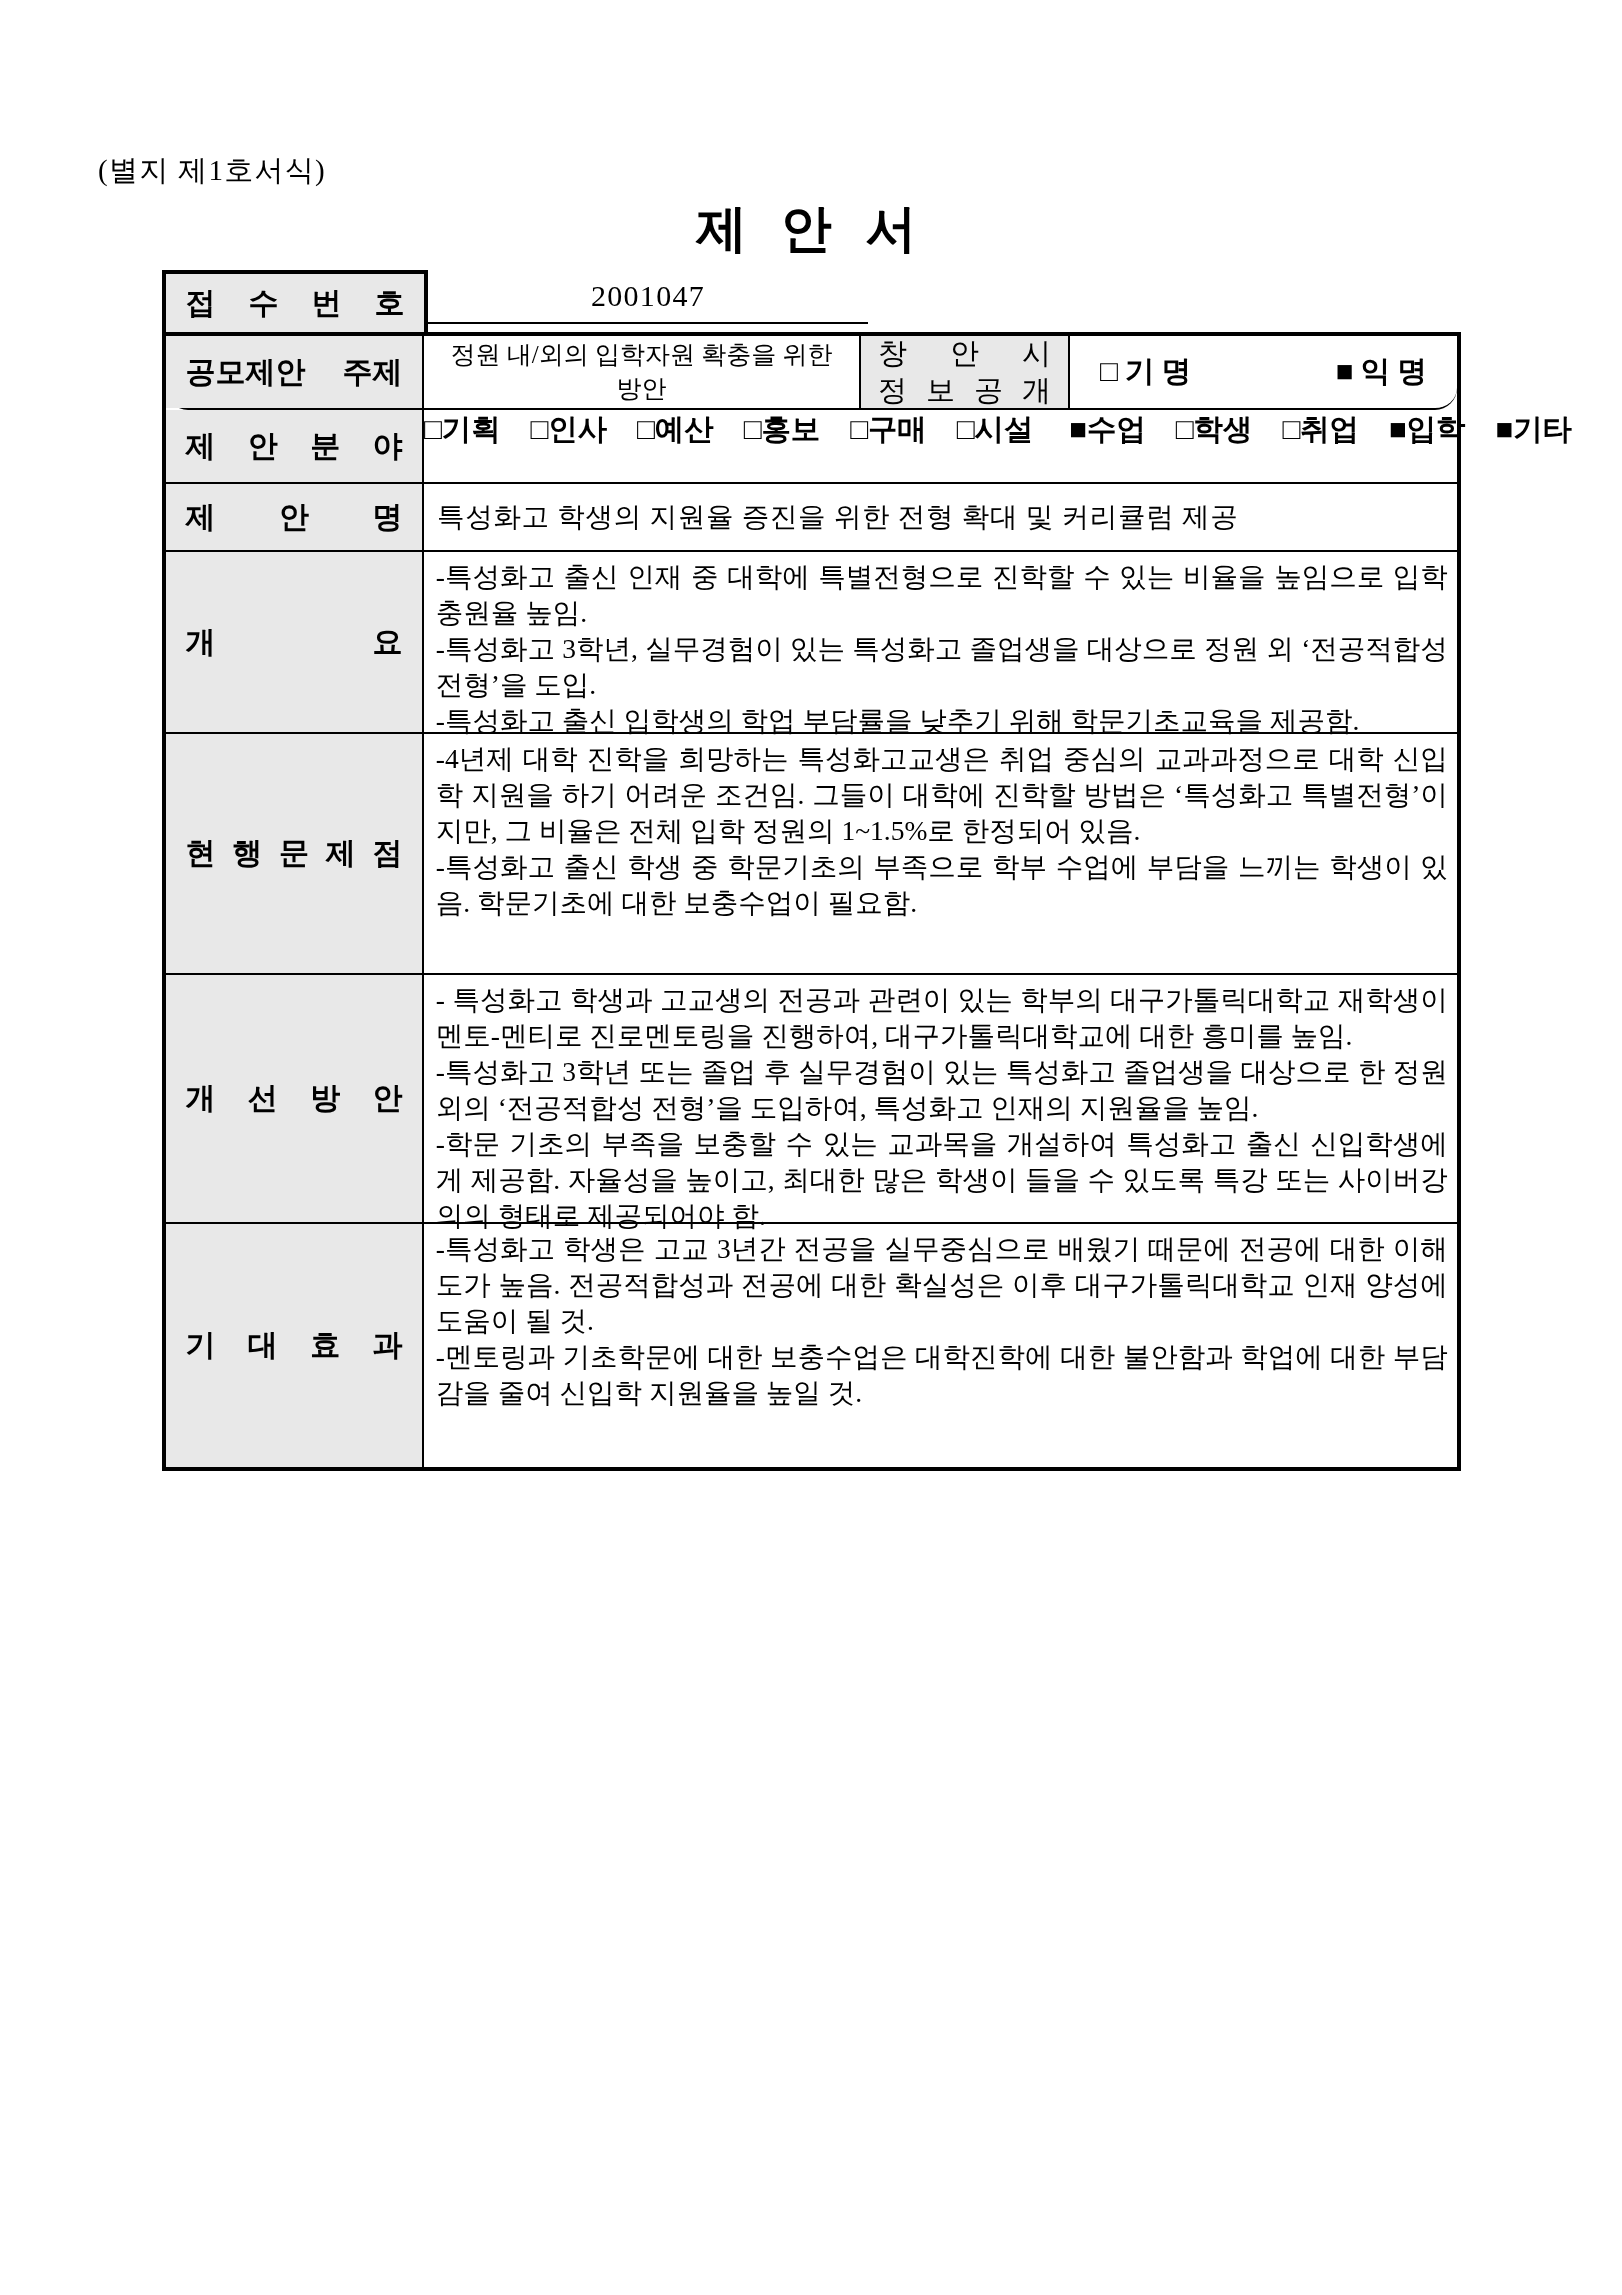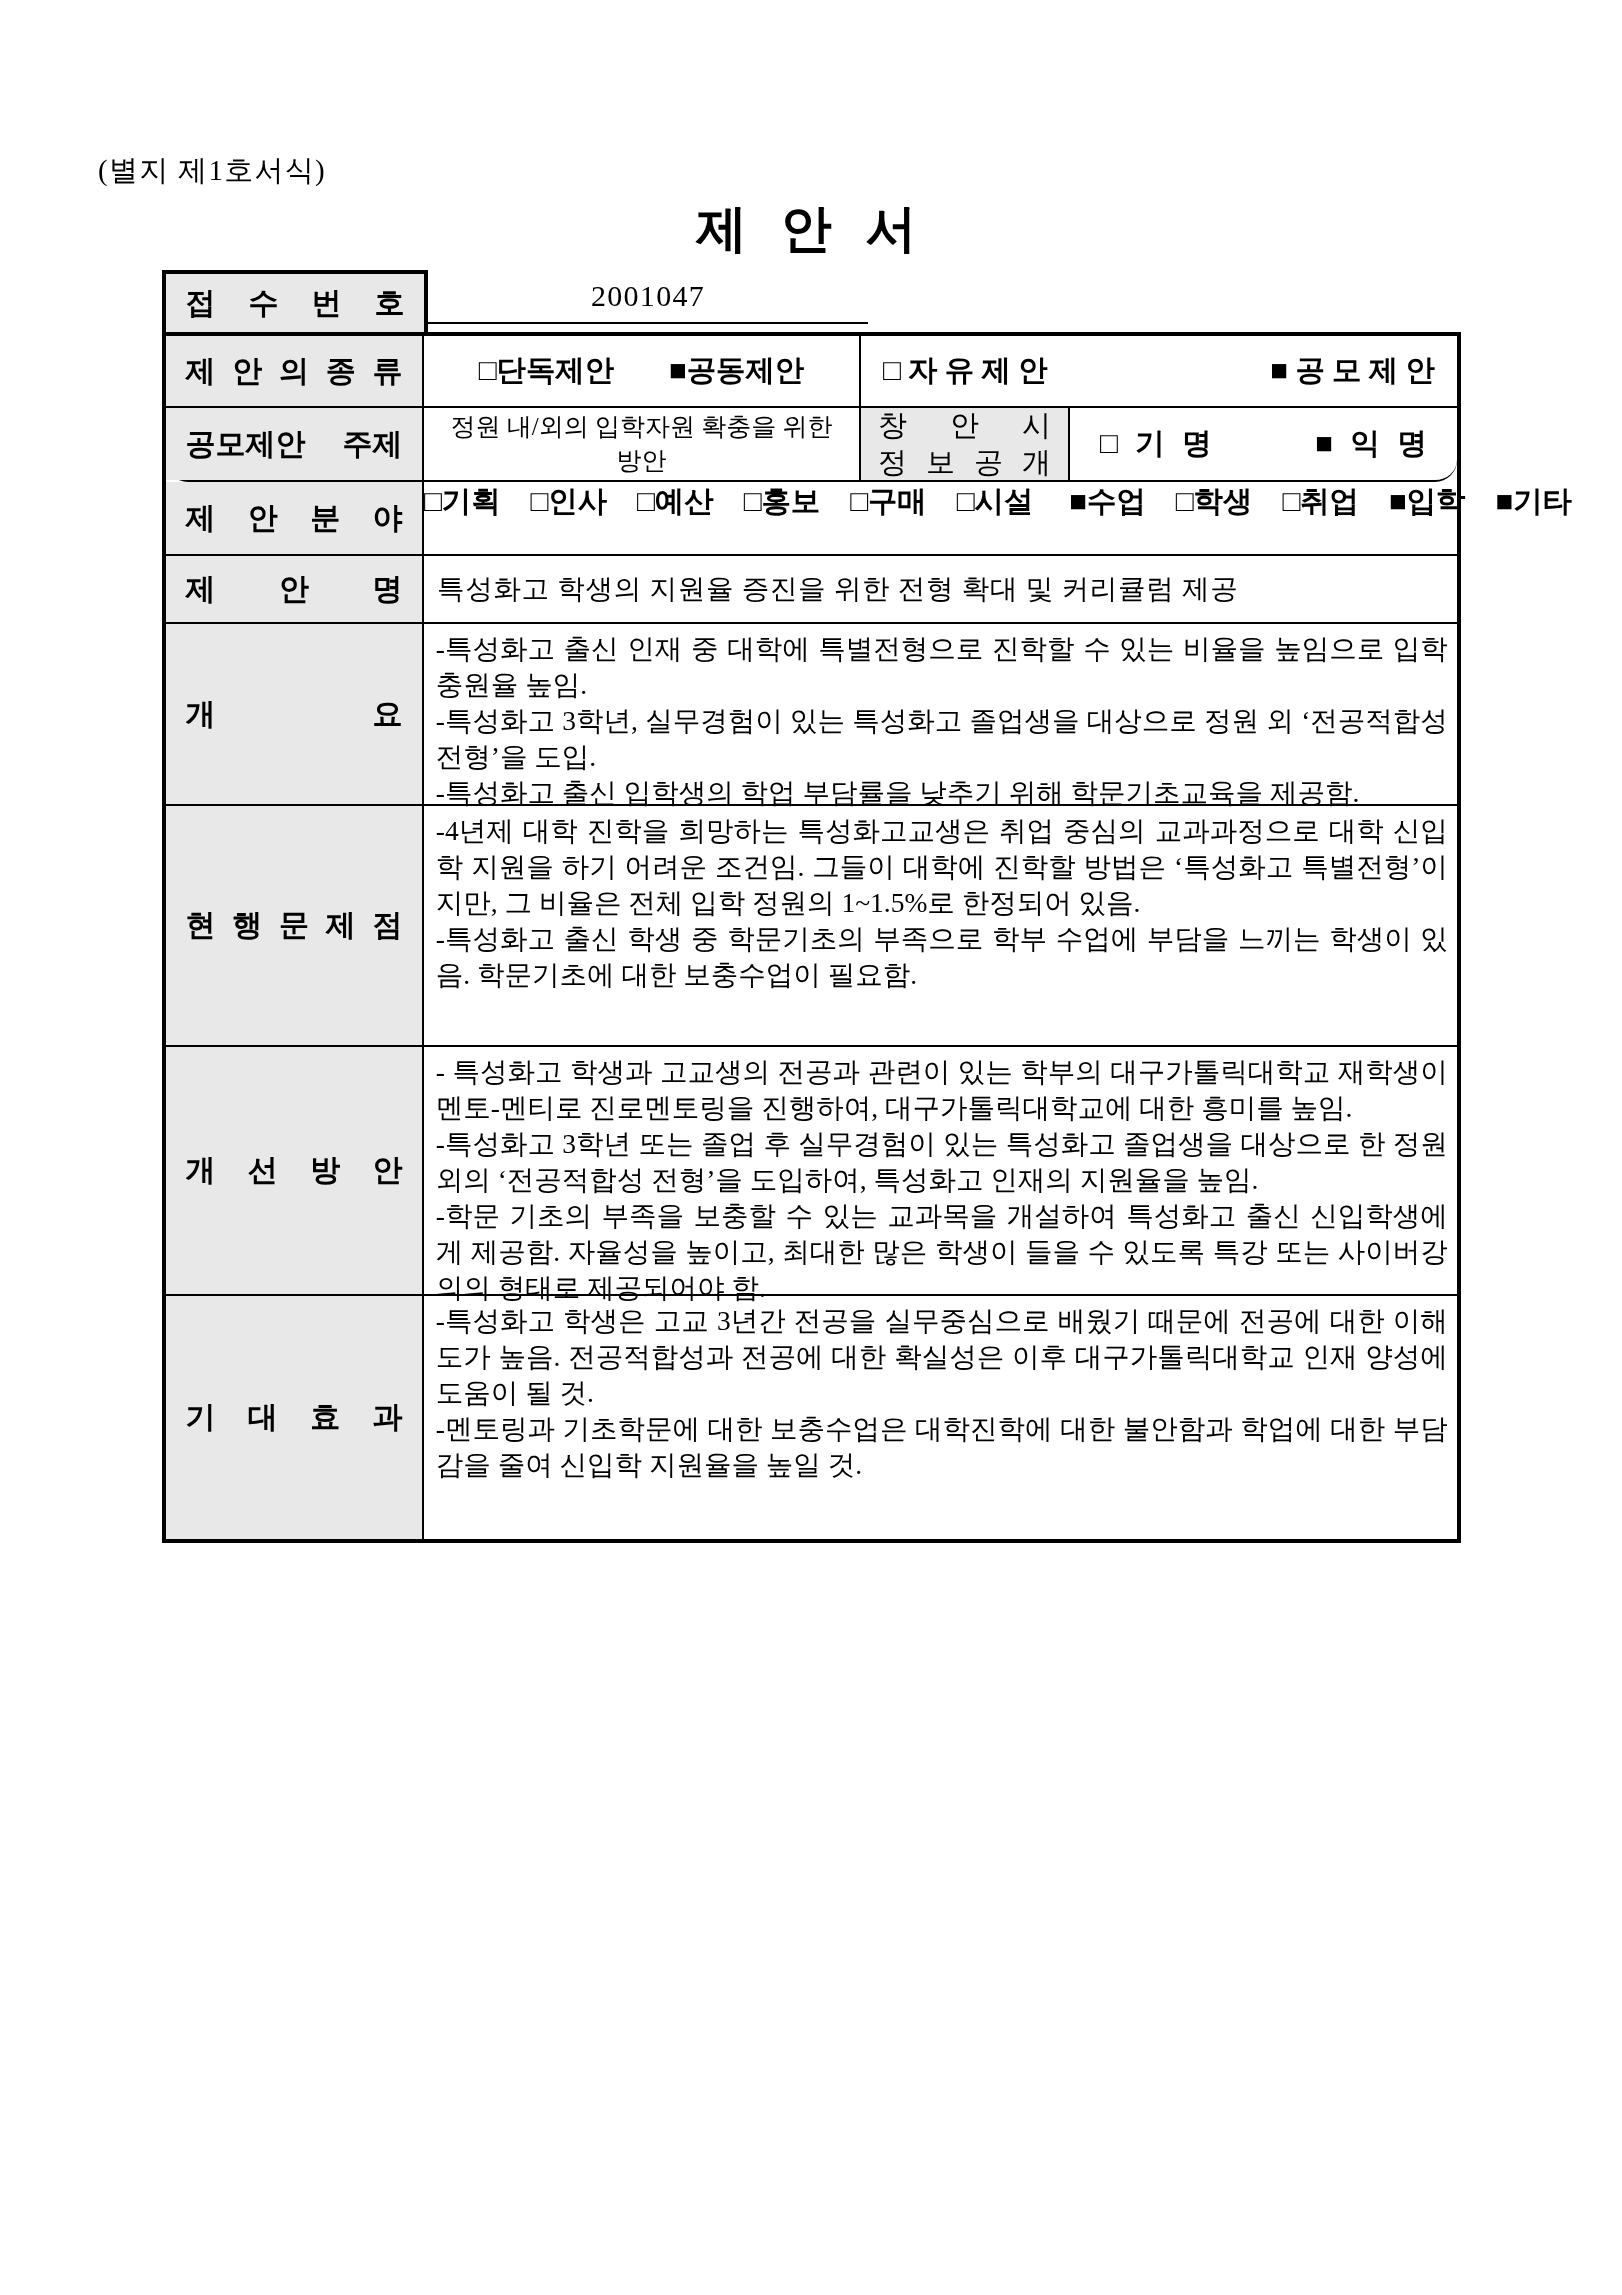--- a/index.html
+++ b/index.html
@@ -81,21 +81,20 @@
     width:209px; flex:0 0 209px;
     background:#e8e8e8; border-left:2px solid #000;
     display:flex; flex-direction:column; justify-content:center;
     font-size:29px; font-weight:normal; padding:0 17px;
   }
   .disclosure-label > div { width:100%; text-align:justify; text-align-last:justify; line-height:37px; }
   .disclosure-opts {
     flex:1 1 auto; border-left:2px solid #000;
     display:flex; align-items:center; justify-content:space-between;
     padding:0 30px;
-    font-family:Liberation Mono, monospace;
   }
   .field-lines {
     flex:1 1 auto;
     display:flex; justify-content:flex-start;
     row-gap:6.5px;
     gap:36px;
   }
   .field-line { display:flex; justify-content:center; column-gap:30px; }
   .name-value {
     flex:1 1 auto; align-items:center;
@@ -119,33 +118,20 @@
   <div class="receipt-label">
     <span>접 수 번 호</span>
   </div>
   <div class="receipt-value">
     <span>2001047</span>
   </div>
 </div>
 
 <div class="form-table">
 
-  <div class="row r1">
-    <div class="label-cell">
-      <span>제 안 의 종 류</span>
-    </div>
-    <div class="cell group1">
-      <span class="cb">□단독제안</span>
-      <span class="cb">■공동제안</span>
-    </div>
-    <div class="cell group2">
-      <span class="cb">□ 자 유 제 안</span>
-      <span class="cb">■ 공 모 제 안</span>
-    </div>
-  </div>
 
   <div class="row r2">
     <div class="label-cell">
       <span>공모제안 주제</span>
     </div>
     <div class="cell topic-value">정원 내/외의 입학자원 확충을 위한 방안</div>
     <div class="disclosure-label">
       <div>창 안 시</div>
       <div>정 보 공 개</div>
     </div>

